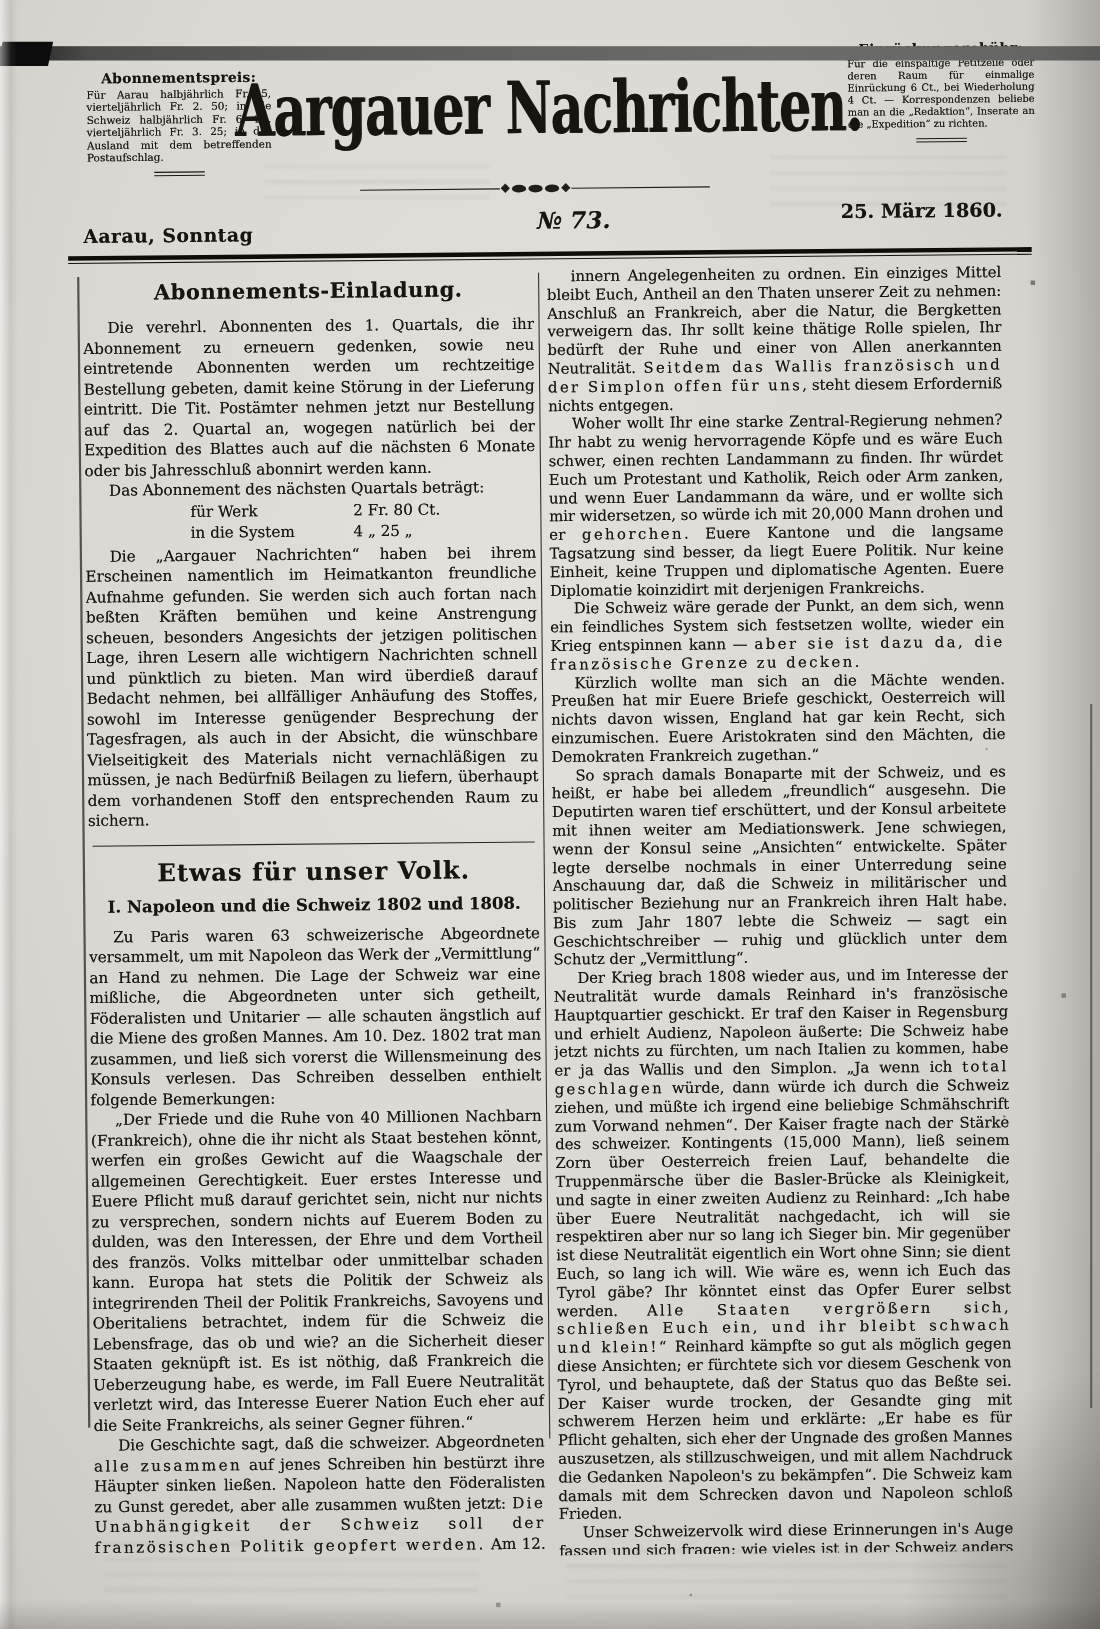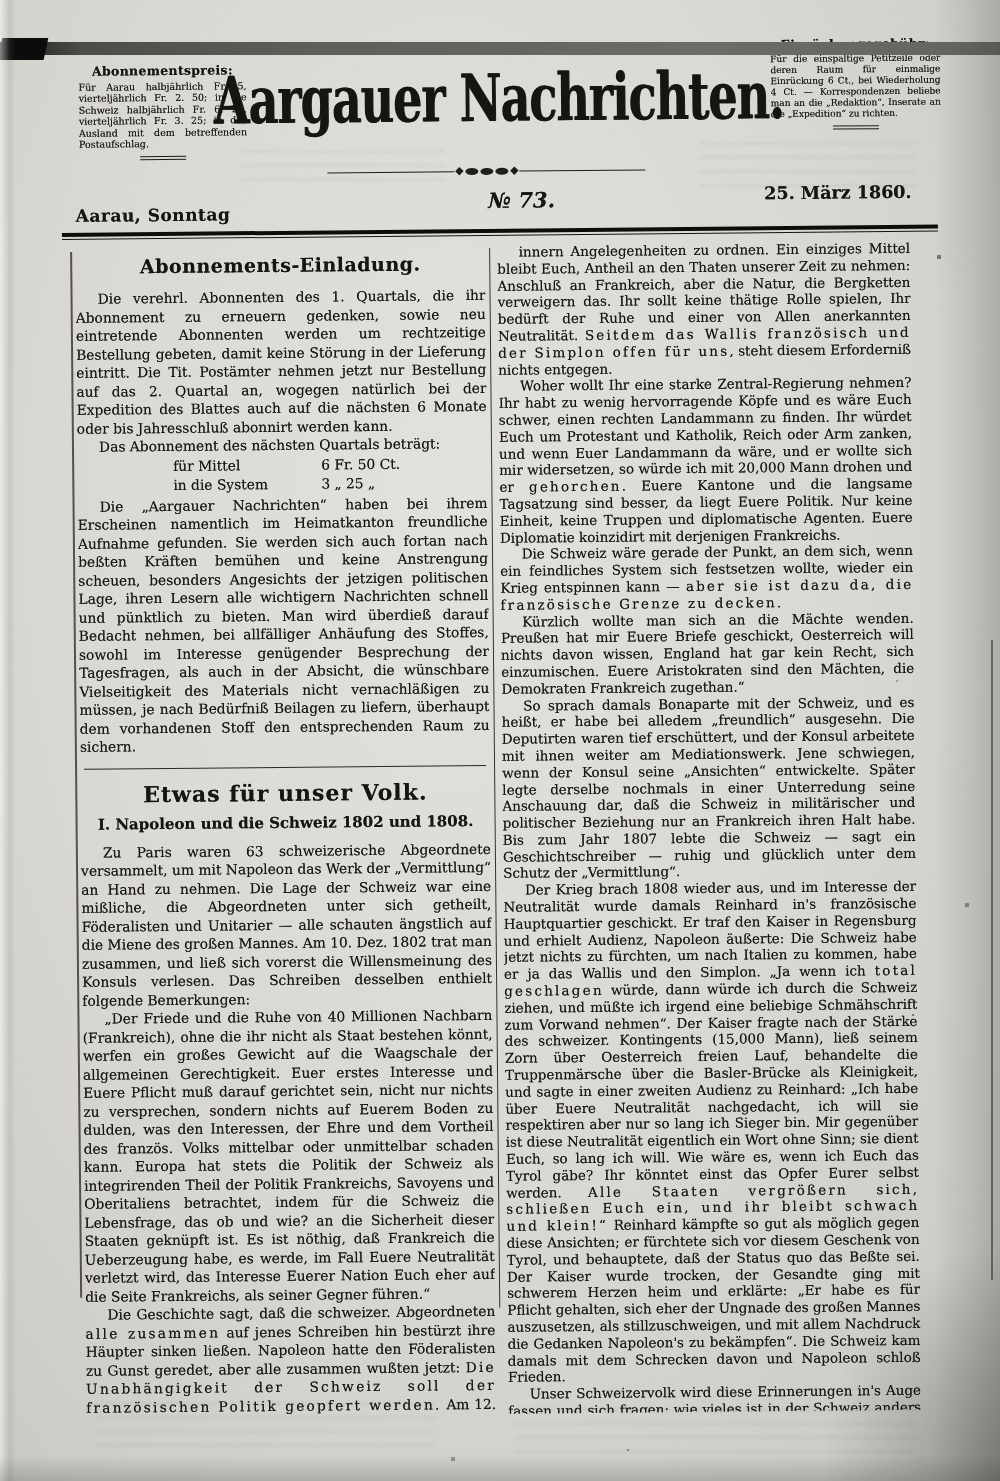--- a/index.html
+++ b/index.html
@@ -105,22 +105,22 @@
     <div class="rule-heavy"></div>
 
     <div class="gutter"></div>
     <div class="colrule"></div>
 
     <section class="col col1">
       <h2 class="article-h">Abonnements-Einladung.</h2>
       <p><span>Die verehrl. Abonnenten des 1. Quartals, die ihr Abonnement zu erneuern gedenken, sowie neu eintretende Abonnenten werden um rechtzeitige Bestellung gebeten, damit keine Störung in der Lieferung eintritt. Die Tit. Postämter nehmen jetzt nur Bestellung auf das 2. Quartal an, wogegen natürlich bei der Expedition des Blattes auch auf die nächsten 6 Monate oder bis Jahresschluß abonnirt werden kann.</span></p>
       <p><span>Das Abonnement des nächsten Quartals beträgt:</span></p>
       <div class="tariff">
-        <div><span class="lab">für Mittel</span><span>6 Fr. 50 Ct.</span></div>
-        <div><span class="lab">in die System</span><span>3 „ 25 „</span></div>
+        <div><span class="lab">für Werk</span><span>2 Fr. 80 Ct.</span></div>
+        <div><span class="lab">in die System</span><span>4 „ 25 „</span></div>
       </div>
       <p><span>Die „Aargauer Nachrichten“ haben bei ihrem Erscheinen namentlich im Heimatkanton freundliche Aufnahme gefunden. Sie werden sich auch fortan nach beßten Kräften bemühen und keine Anstrengung scheuen, besonders Angesichts der jetzigen politischen Lage, ihren Lesern alle wichtigern Nachrichten schnell und pünktlich zu bieten. Man wird überdieß darauf Bedacht nehmen, bei allfälliger Anhäufung des Stoffes, sowohl im Interesse genügender Besprechung der Tagesfragen, als auch in der Absicht, die wünschbare Vielseitigkeit des Materials nicht vernachläßigen zu müssen, je nach Bedürfniß Beilagen zu liefern, überhaupt dem vorhandenen Stoff den entsprechenden Raum zu sichern.</span></p>
       <div class="article-rule"></div>
       <h2 class="feature-h">Etwas für unser Volk.</h2>
       <h3 class="chapter-h">I. Napoleon und die Schweiz 1802 und 1808.</h3>
       <p><span>Zu Paris waren 63 schweizerische Abgeordnete versammelt, um mit Napoleon das Werk der „Vermittlung“ an Hand zu nehmen. Die Lage der Schweiz war eine mißliche, die Abgeordneten unter sich getheilt, Föderalisten und Unitarier — alle schauten ängstlich auf die Miene des großen Mannes. Am 10. Dez. 1802 trat man zusammen, und ließ sich vorerst die Willensmeinung des Konsuls verlesen. Das Schreiben desselben enthielt folgende Bemerkungen:</span></p>
       <p><span>„Der Friede und die Ruhe von 40 Millionen Nachbarn (Frankreich), ohne die ihr nicht als Staat bestehen könnt, werfen ein großes Gewicht auf die Waagschale der allgemeinen Gerechtigkeit. Euer erstes Interesse und Euere Pflicht muß darauf gerichtet sein, nicht nur nichts zu versprechen, sondern nichts auf Euerem Boden zu dulden, was den Interessen, der Ehre und dem Vortheil des französ. Volks mittelbar oder unmittelbar schaden kann. Europa hat stets die Politik der Schweiz als integrirenden Theil der Politik Frankreichs, Savoyens und Oberitaliens betrachtet, indem für die Schweiz die Lebensfrage, das ob und wie? an die Sicherheit dieser Staaten geknüpft ist. Es ist nöthig, daß Frankreich die Ueberzeugung habe, es werde, im Fall Euere Neutralität verletzt wird, das Interesse Euerer Nation Euch eher auf die Seite Frankreichs, als seiner Gegner führen.“</span></p>
       <p><span>Die Geschichte sagt, daß die schweizer. Abgeordneten </span><span class="sperr">alle zusammen</span><span> auf jenes Schreiben hin bestürzt ihre Häupter sinken ließen. Napoleon hatte den Föderalisten zu Gunst geredet, aber alle zusammen wußten jetzt: </span><span class="sperr">Die Unabhängigkeit der Schweiz soll der französischen Politik geopfert werden.</span><span> Am 12. Dez. war in St. Cloud feierliches Hochamt und darauf Vorstellung der schweiz. Abordnung — alles mit Absicht unter dem Eindruck des größtmöglichen Pompes angeordnet. Napoleon hielt seine Rede, in der er den Schweizern nachwies, daß sie keine politische Einheit, keine Armee, keine Steuerlasten ertragen.</span></p>
 
     </section>

